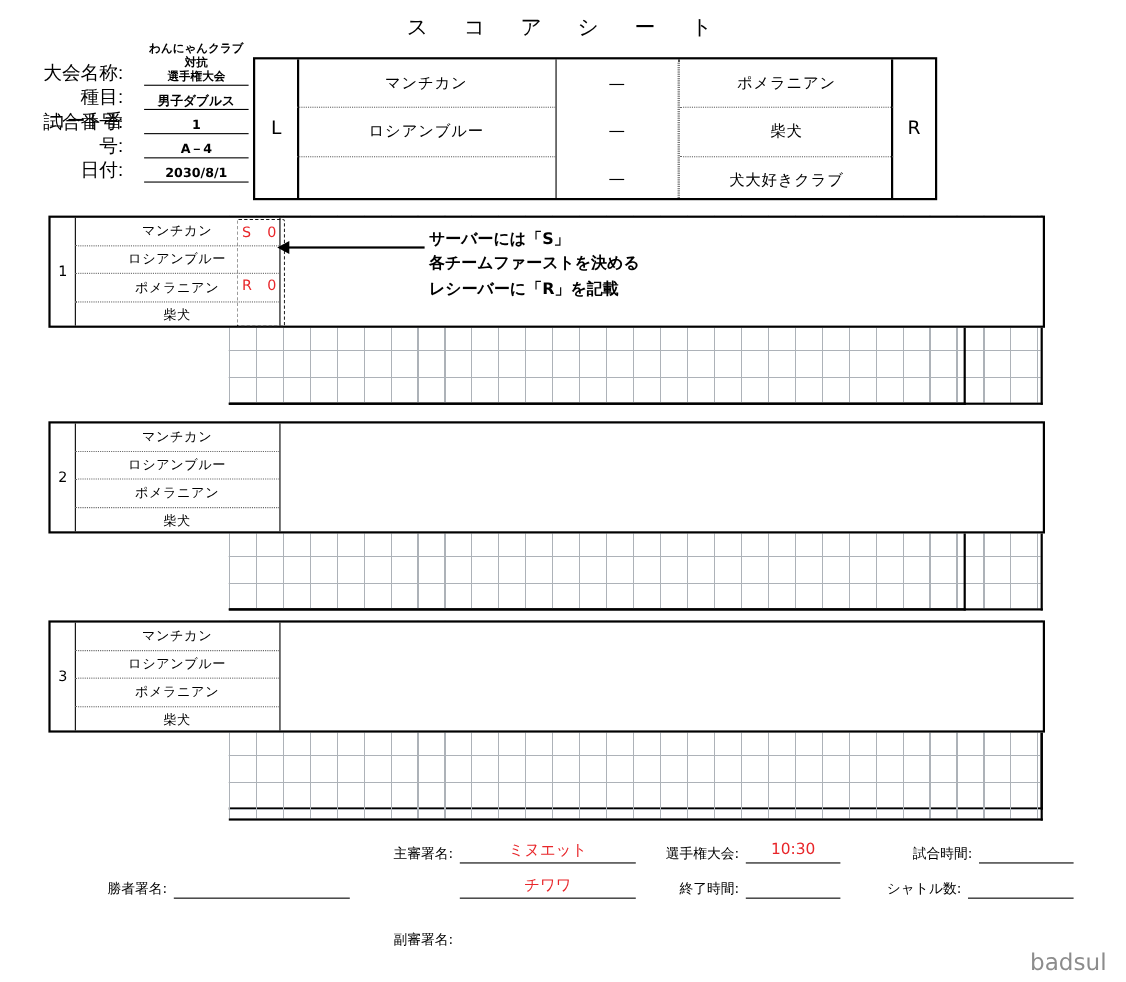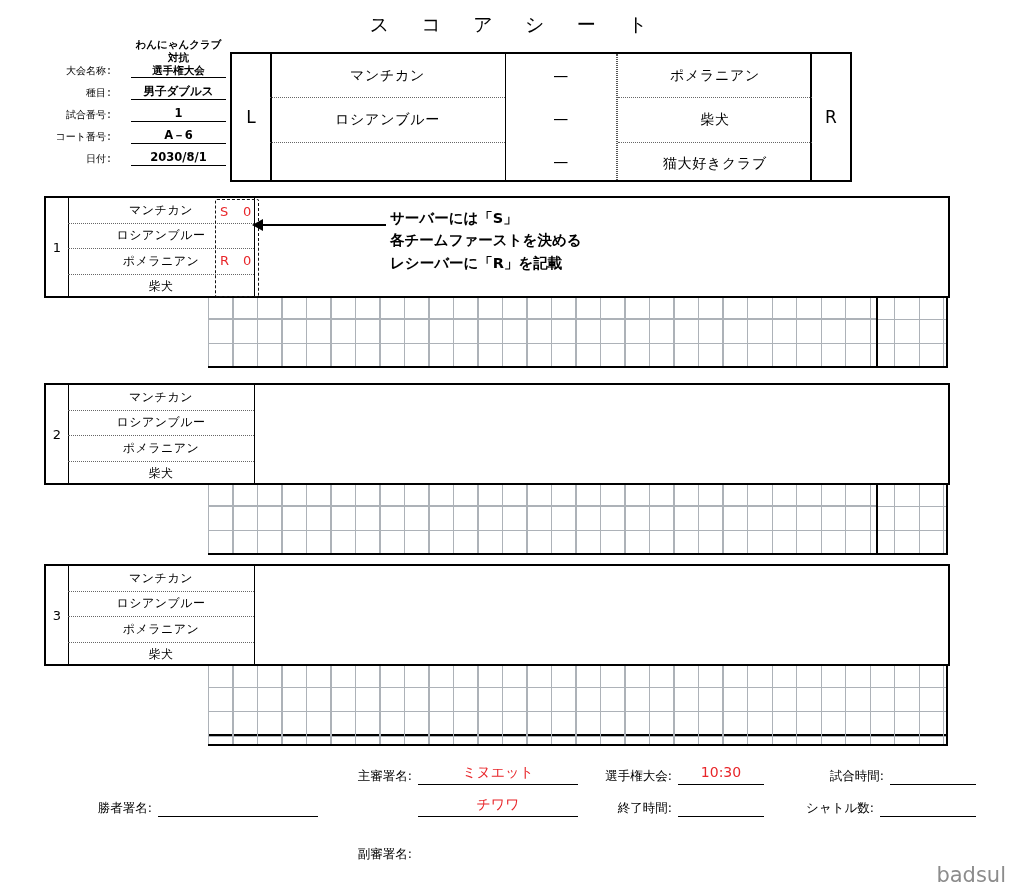--- a/index.html
+++ b/index.html
@@ -16,22 +16,22 @@
   
   .title{
     position:absolute;top:12px;left:0;width:1024px;
     text-align:center;font-size:19px;letter-spacing:.35em;
     font-family:"DejaVu Sans", sans-serif;
   }
 
   
   .hdr-left{position:absolute;left:36px;top:44px;width:190px;}
   .hdr-row{display:flex;align-items:flex-end;height:22px;}
-  .hdr-lab{width:76px;text-align:right;font-size:10px;padding-right:3px;
-    font-family:Liberation Mono, monospace;}
+  .hdr-lab{width:76px;text-align:right;font-size:17px;padding-right:3px;
+    font-family:Liberation Sans, sans-serif;}
   .hdr-val{flex:1;text-align:center;font-size:11.5px;font-weight:bold;
     border-bottom:1px solid #000;line-height:16px;
     font-family:"DejaVu Sans", sans-serif;margin-left:16px;}
   .hdr-val.two{line-height:13px;font-size:10.5px;}
   .hdr-row.tall{height:34px;}
 
   
   .teambox{position:absolute;left:230px;top:52px;width:622px;height:130px;
     border:2px solid #000;box-sizing:border-box;}
   .side{position:absolute;top:0;width:38px;height:100%;
@@ -108,21 +108,21 @@
     <div class="hdr-row">
       <div class="hdr-lab">種目:</div>
       <div class="hdr-val">男子ダブルス</div>
     </div>
     <div class="hdr-row">
       <div class="hdr-lab">試合番号:</div>
       <div class="hdr-val">1</div>
     </div>
     <div class="hdr-row">
       <div class="hdr-lab">コート番号:</div>
-      <div class="hdr-val">A－6</div>
+      <div class="hdr-val">A－4</div>
     </div>
     <div class="hdr-row">
       <div class="hdr-lab">日付:</div>
       <div class="hdr-val">2030/8/1</div>
     </div>
   </div>
 
   <div class="teambox">
     <div class="side l">L</div>
     <div class="side r">R</div>
@@ -132,21 +132,21 @@
         <div class="tb-cell line">ロシアンブルー</div>
       </div>
       <div class="tb-col mid">
         <div class="tb-cell dash">—</div>
         <div class="tb-cell dash">—</div>
         <div class="tb-cell dash">—</div>
       </div>
       <div class="tb-col b">
         <div class="tb-cell line">ポメラニアン</div>
         <div class="tb-cell line">柴犬</div>
-        <div class="tb-cell">猫大好きクラブ</div>
+        <div class="tb-cell">犬大好きクラブ</div>
       </div>
     </div>
   </div>
 
   <div class="gridarea" style="left:208px;top:196px;width:740px;height:172px;"></div>
   <div class="gridarea" style="left:208px;top:294px;width:670px;height:74px;"></div>
 
   <div class="block" style="left:44px;top:196px;width:906px;height:102px;">
     <div class="gnum">1</div>
     <div class="names">

